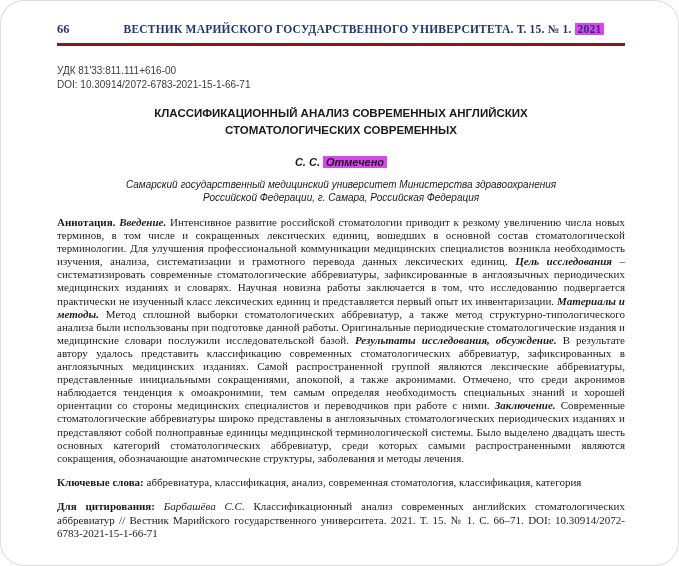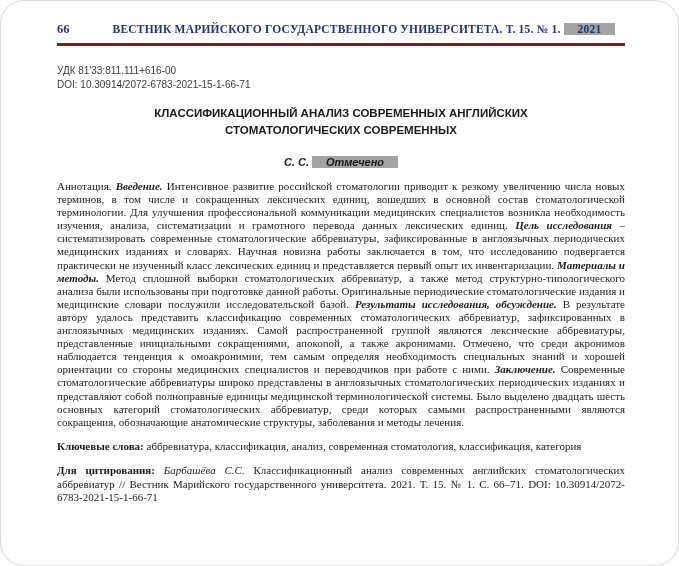--- a/index.html
+++ b/index.html
@@ -18,21 +18,21 @@
   }
   
   .head-row {
     display:flex; align-items:baseline;
     color:#253570; font-weight:bold;
     font-size:11.5px; line-height:14px;
   }
   .page-num { width:46px; font-size:12.5px; }
   .journal-line { flex:1; text-align:center; letter-spacing:0.2px; white-space:nowrap; }
   .rule { height:3px; background:#7d1c22; margin-top:7px; }
-  .hl { background:#a3a3a3; padding:0 14px; }
+  .hl { background:#d946ef; padding:0 3px; }
 
   .meta {
     font-family:"Liberation Sans", sans-serif;
     font-size:10px; color:#3c3c3c;
     margin-top:18px; line-height:14px;
   }
 
   .title {
     font-family:"Liberation Sans", sans-serif;
     font-size:11.5px; font-weight:bold;
@@ -48,21 +48,21 @@
     font-family:"Liberation Sans", sans-serif;
     font-size:10px; font-style:italic;
     text-align:center; margin-top:10px; line-height:13px;
     color:#1a1a1a;
   }
 
   .abstract {
     font-size:11px; line-height:13.1px;
     text-align:justify; margin:12px 0 0 0;
   }
-  .run-b  { font-weight:normal;margin-top:34px; }
+  .run-b  { font-weight:bold;margin-top:34px; }
   .run-bi { font-weight:bold; font-style:italic; }
 
   .kw, .cite {
     font-size:11px; line-height:13.5px;
     text-align:justify; margin:11px 0 0 0;
   }
   .b { font-weight:bold; }
   .i { font-style:italic; }
 </style>
 </head>
@@ -80,20 +80,21 @@
 
   <div class="meta">
     <div>УДК 81'33:811.111+616-00</div>
     <div>DOI: 10.30914/2072-6783-2021-15-1-66-71</div>
   </div>
 
   <h1 class="title"><span>КЛАССИФИКАЦИОННЫЙ АНАЛИЗ СОВРЕМЕННЫХ АНГЛИЙСКИХ</span><br><span>СТОМАТОЛОГИЧЕСКИХ СОВРЕМЕННЫХ</span></h1>
 
   <div class="author"><span>С. С. </span><span class="hl">Отмечено</span></div>
 
+  <div class="affil"><span>Самарский государственный медицинский университет Министерства здравоохранения</span><br><span>Российской Федерации, г. Самара, Российская Федерация</span></div>
 
   <p class="abstract"><span class="run-b">Аннотация. </span><span class="run-bi">Введение.</span><span class="run-n"> Интенсивное развитие российской стоматологии приводит к резкому увеличению числа новых терминов, в том числе и сокращенных лексических единиц, вошедших в основной состав стоматологической терминологии. Для улучшения профессиональной коммуникации медицинских специалистов возникла необходимость изучения, анализа, систематизации и грамотного перевода данных лексических единиц. </span><span class="run-bi">Цель исследования</span><span class="run-n"> – систематизировать современные стоматологические аббревиатуры, зафиксированные в англоязычных периодических медицинских изданиях и словарях. Научная новизна работы заключается в том, что исследованию подвергается практически не изученный класс лексических единиц и представляется первый опыт их инвентаризации. </span><span class="run-bi">Материалы и методы.</span><span class="run-n"> Метод сплошной выборки стоматологических аббревиатур, а также метод структурно-типологического анализа были использованы при подготовке данной работы. Оригинальные периодические стоматологические издания и медицинские словари послужили исследовательской базой. </span><span class="run-bi">Результаты исследования, обсуждение.</span><span class="run-n"> В результате автору удалось представить классификацию современных стоматологических аббревиатур, зафиксированных в англоязычных медицинских изданиях. Самой распространенной группой являются лексические аббревиатуры, представленные инициальными сокращениями, апокопой, а также акронимами. Отмечено, что среди акронимов наблюдается тенденция к омоакронимии, тем самым определяя необходимость специальных знаний и хорошей ориентации со стороны медицинских специалистов и переводчиков при работе с ними. </span><span class="run-bi">Заключение.</span><span class="run-n"> Современные стоматологические аббревиатуры широко представлены в англоязычных стоматологических периодических изданиях и представляют собой полноправные единицы медицинской терминологической системы. Было выделено двадцать шесть основных категорий стоматологических аббревиатур, среди которых самыми распространенными являются сокращения, обозначающие анатомические структуры, заболевания и методы лечения.</span></p>
 
   <p class="kw"><span class="b">Ключевые слова:</span><span> аббревиатура, классификация, анализ, современная стоматология, классификация, категория</span></p>
 
   <p class="cite"><span class="b">Для цитирования:</span><span class="i"> Барбашёва С.С. </span><span>Классификационный анализ современных английских стоматологических аббревиатур // Вестник Марийского государственного университета. 2021. Т. 15. № 1. С. 66–71. DOI: 10.30914/2072-6783-2021-15-1-66-71</span></p>
 
 </div>
 
 </body></html>

